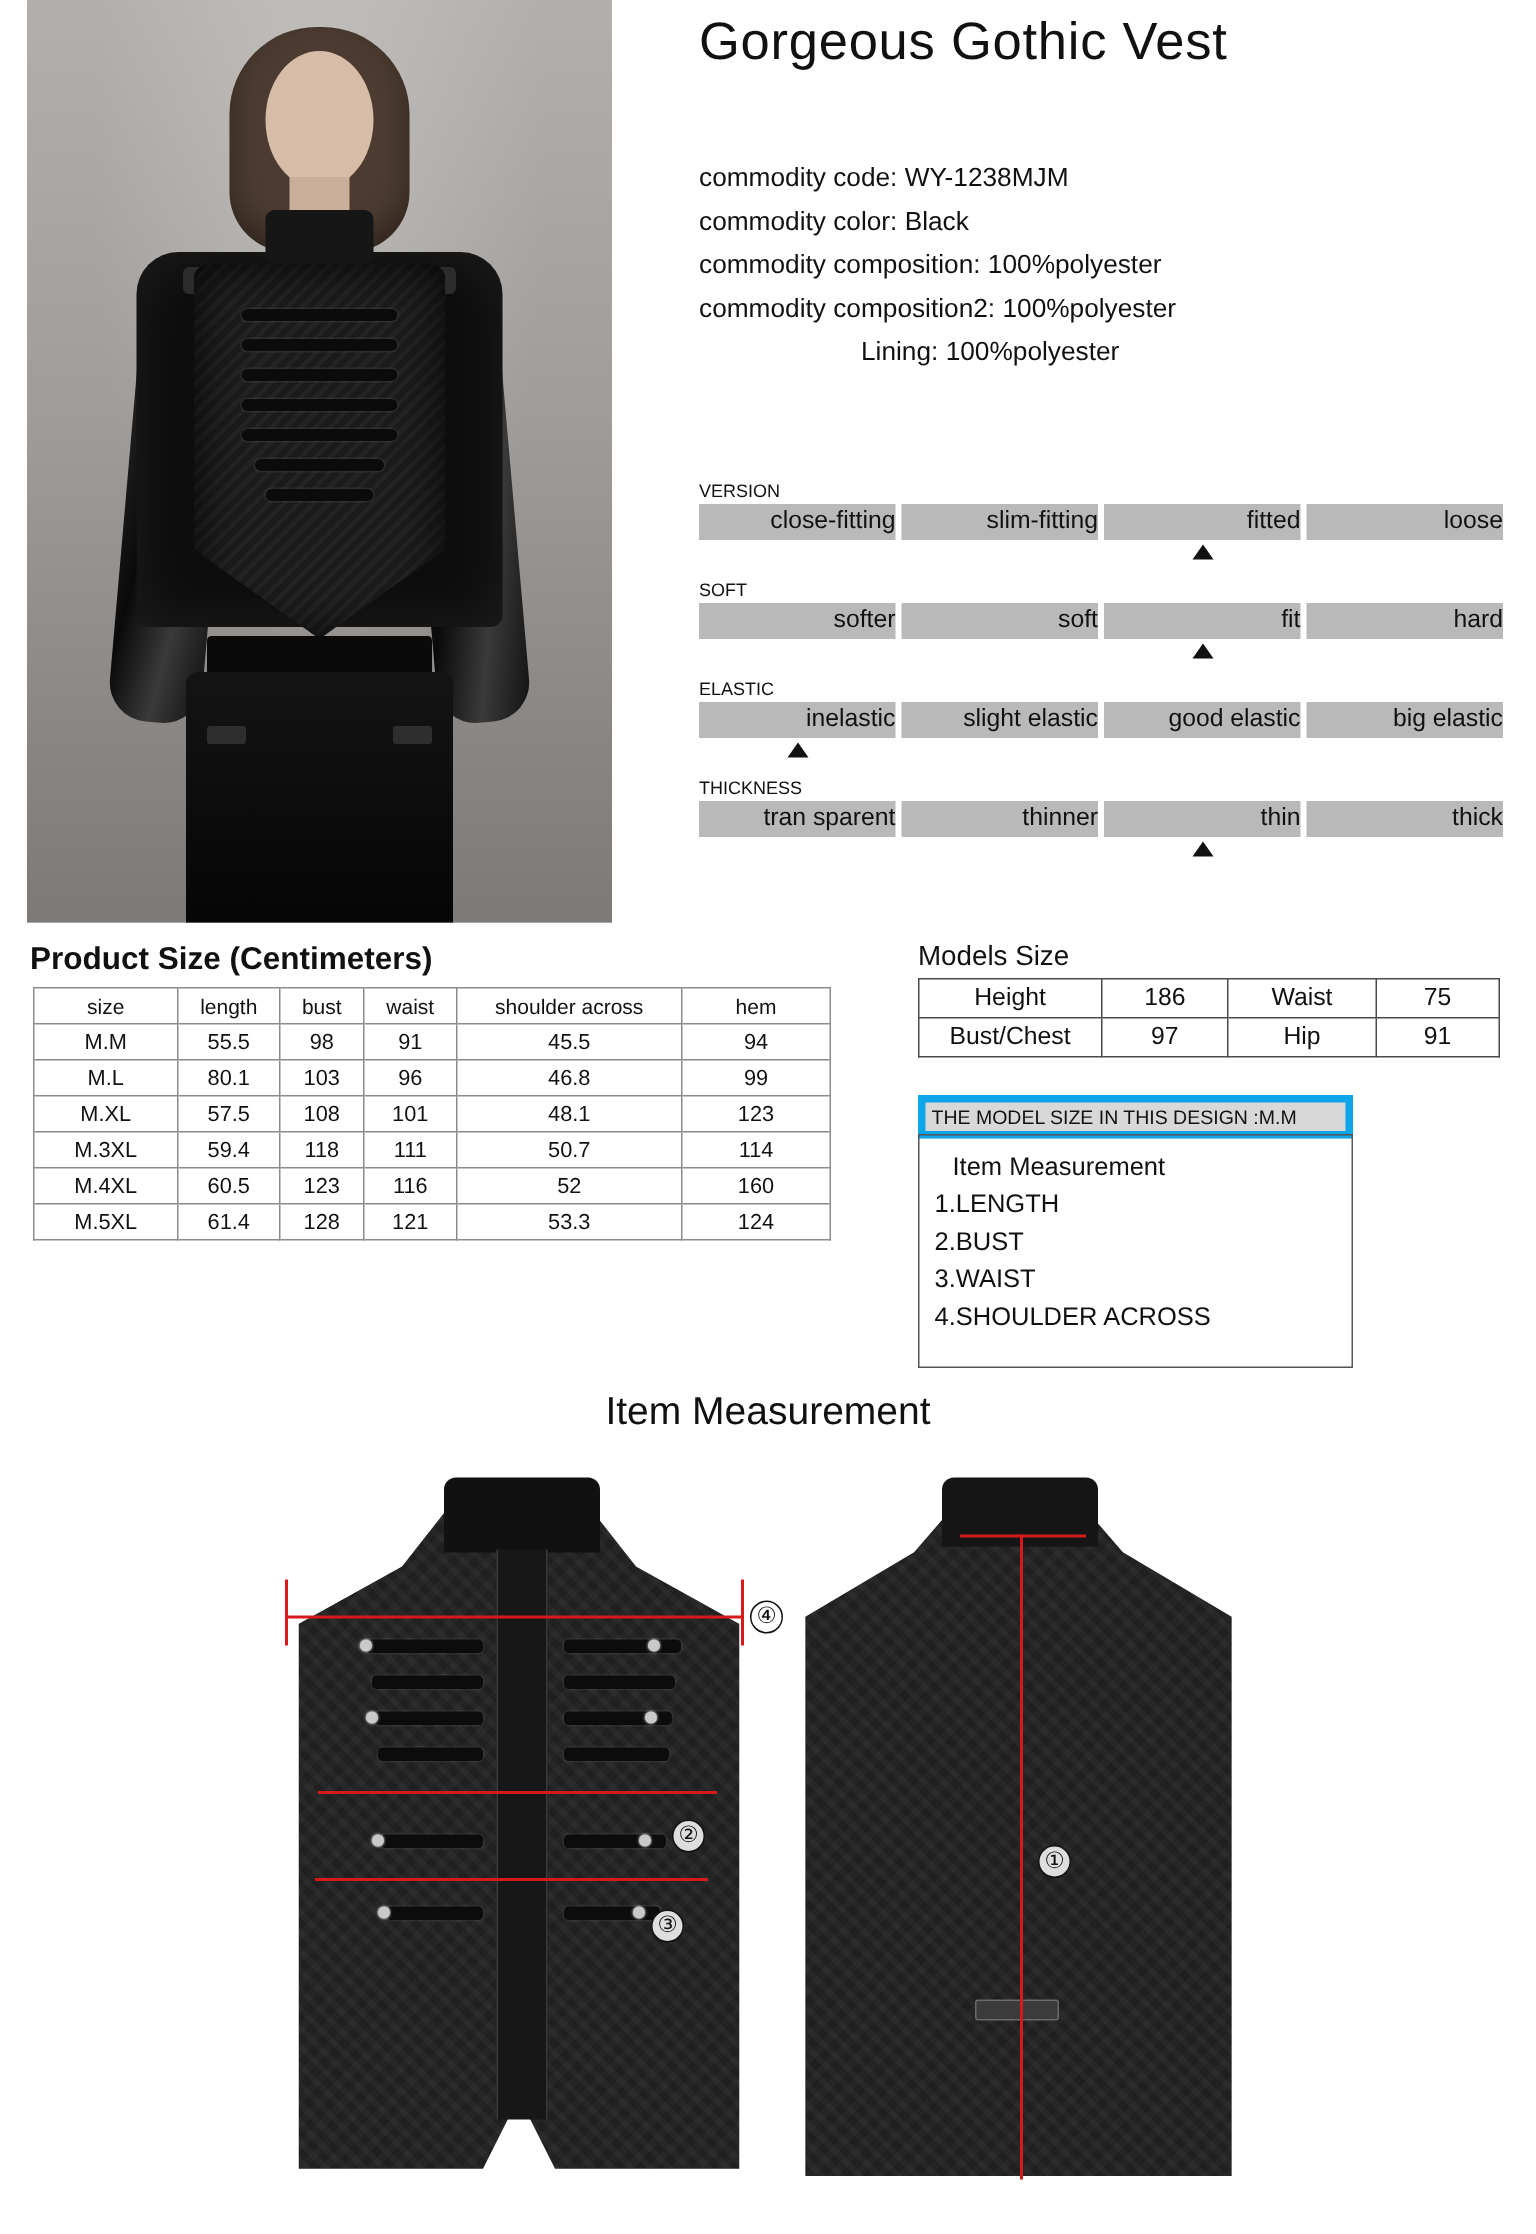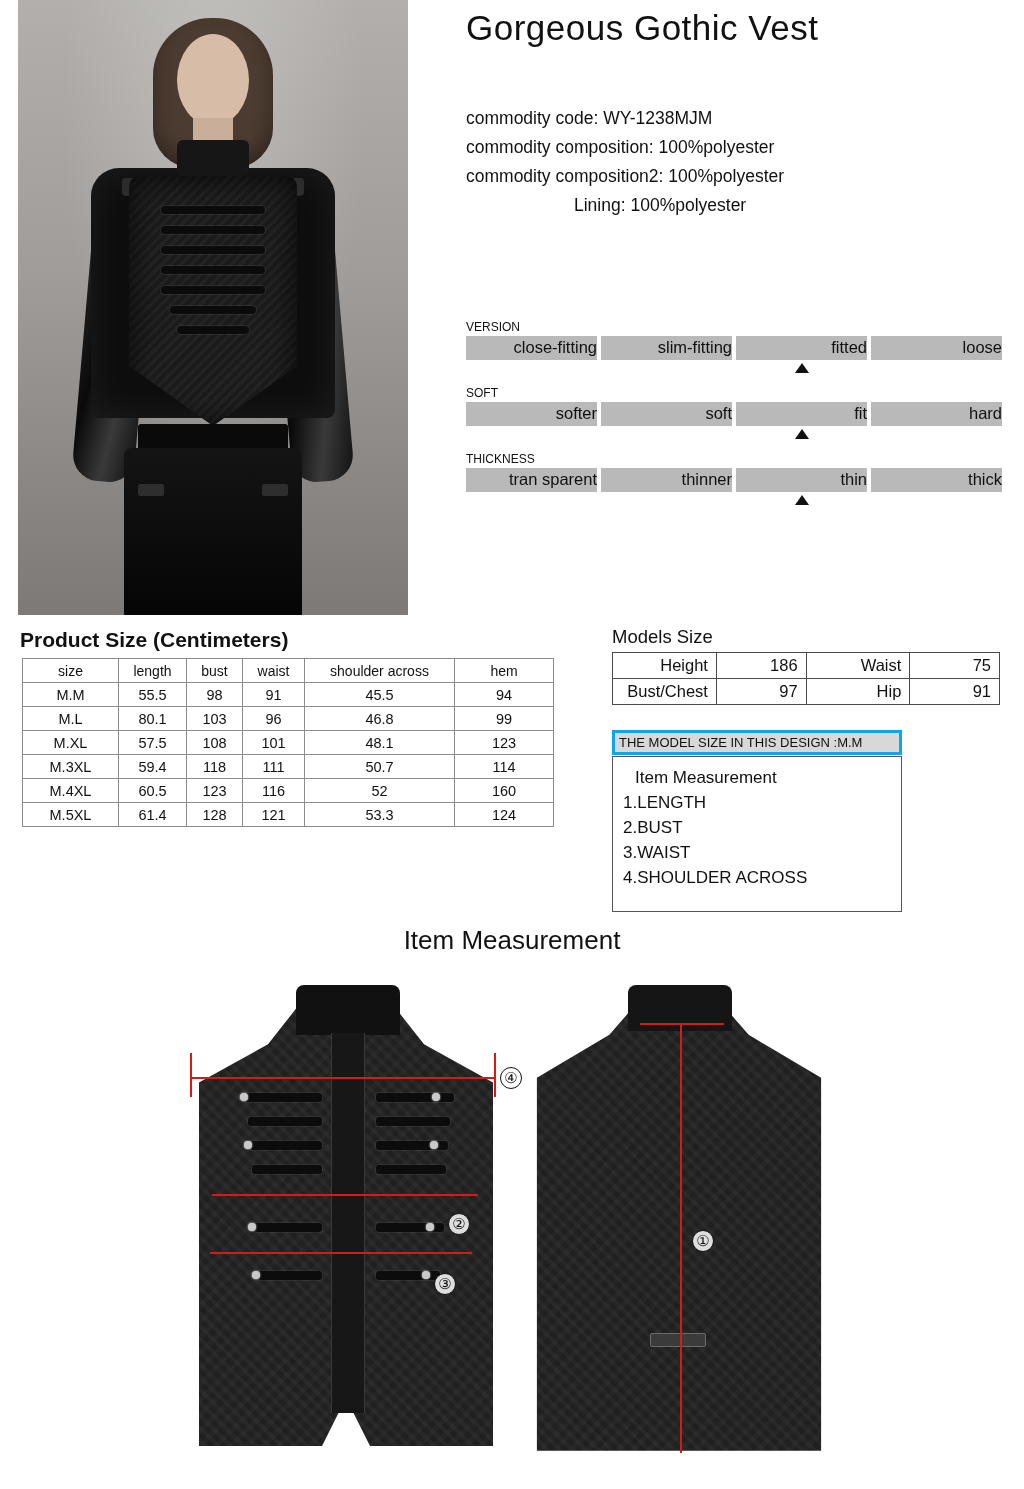--- a/index.html
+++ b/index.html
@@ -207,32 +207,32 @@
   }
   table.models {
     position: absolute;
     left: 612px; top: 32px;
     border-collapse: collapse;
     width: 388px;
     font-size: 16.5px;
   }
   table.models td {
     border: 1px solid #4a4a4a;
-    text-align: right;
-    padding: 3px 8px;
+    text-align: center;
+    padding: 3px 20px;
     color: #111;
   }
   table.models td.lbl { width: 104px; }
   table.models td.val { width: 90px; }
 
   .model-note {
     position: absolute;
     left: 612px; top: 110px;
     width: 290px;
-    border: 3px solid #0ea5e9;
+    border: 5px solid #0ea5e9;
     background: #d8d8d8;
     font-size: 13px;
     padding: 2px 4px;
     color: #111;
   }
   .measure-box {
     position: absolute;
     left: 612px; top: 136px;
     width: 290px; height: 156px;
     border: 1px solid #555;
@@ -355,20 +355,21 @@
     <div class="ph-braid" style="top:306px; width:86px"></div>
     <div class="ph-braid" style="top:326px; width:72px"></div>
     <div class="ph-belt"></div>
     <div class="ph-pants"></div>
   </div>
 
   <div class="title">Gorgeous Gothic Vest</div>
 
   <div class="specs">
     <div>commodity code: WY-1238MJM</div>
+    <div>commodity color: Black</div>
     <div>commodity composition: 100%polyester</div>
     <div>commodity composition2: 100%polyester</div>
     <div><span class="indent">Lining: 100%polyester</span></div>
   </div>
 
   <div class="scales">
 
     <div class="scale-block">
       <div class="scale-label">VERSION</div>
       <div class="scale-row">
@@ -382,20 +383,29 @@
     <div class="scale-block">
       <div class="scale-label">SOFT</div>
       <div class="scale-row">
         <div class="scale-cell">softer</div>
         <div class="scale-cell">soft</div>
         <div class="scale-cell marked">fit</div>
         <div class="scale-cell">hard</div>
       </div>
     </div>
 
+    <div class="scale-block">
+      <div class="scale-label">ELASTIC</div>
+      <div class="scale-row">
+        <div class="scale-cell marked">inelastic</div>
+        <div class="scale-cell">slight elastic</div>
+        <div class="scale-cell">good elastic</div>
+        <div class="scale-cell">big elastic</div>
+      </div>
+    </div>
 
     <div class="scale-block">
       <div class="scale-label">THICKNESS</div>
       <div class="scale-row">
         <div class="scale-cell">tran sparent</div>
         <div class="scale-cell">thinner</div>
         <div class="scale-cell marked">thin</div>
         <div class="scale-cell">thick</div>
       </div>
     </div>

